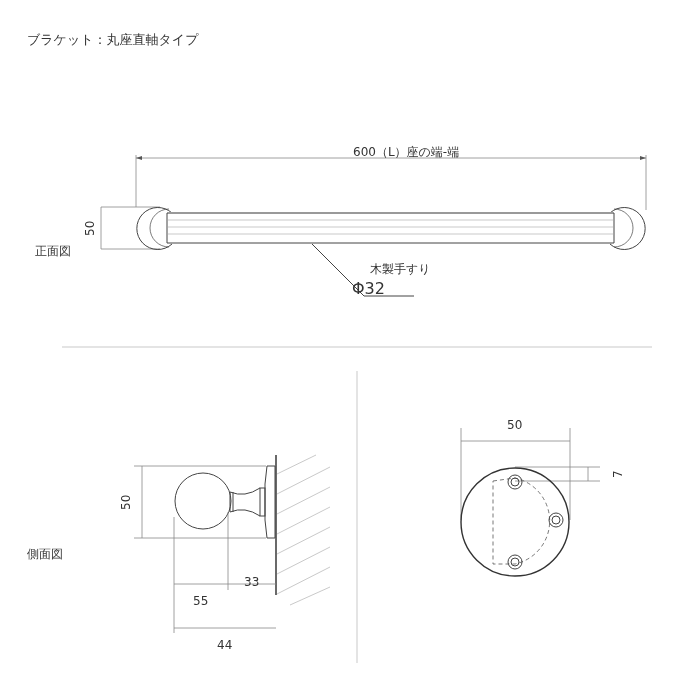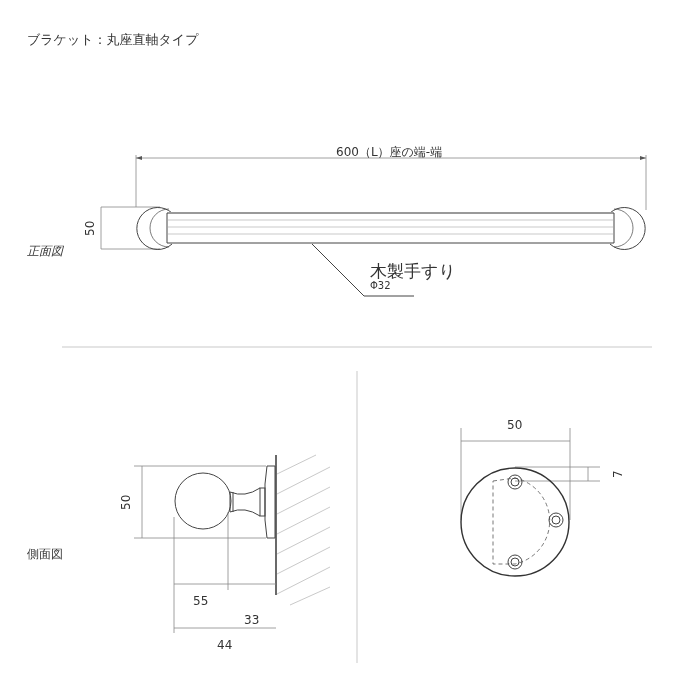--- a/index.html
+++ b/index.html
@@ -105,26 +105,26 @@
       <circle class="ln" cx="556" cy="520" r="7"></circle>
         <circle class="ln" cx="556" cy="520" r="4"></circle>
     </g>
     <g>
       <circle class="ln" cx="515" cy="562" r="7"></circle>
         <circle class="ln" cx="515" cy="562" r="4"></circle>
     </g>
   </g>
 </svg>
 
-<div class="lbl" style="left:336px; top:146px;">600（L）座の端-端</div>
+<div class="lbl" style="left:353px; top:146px;">600（L）座の端-端</div>
 <div class="lbl rot" style="left:84px; top:236px; transform:rotate(-90deg);">50</div>
-<div class="lbl" style="left:27px; top:245px;font-style:italic;">正面図</div>
-<div class="lbl" style="left:370px; top:263px; font-size:17px;">木製手すり</div>
-<div class="lbl" style="left:370px; top:281px; font-size:10px;">Φ32</div>
+<div class="lbl" style="left:35px; top:245px;">正面図</div>
+<div class="lbl" style="left:370px; top:263px; font-size:12px;">木製手すり</div>
+<div class="lbl" style="left:352px; top:281px; font-size:16px;">Φ32</div>
 
 <div class="lbl" style="left:27px; top:548px;">側面図</div>
 <div class="lbl rot" style="left:120px; top:510px; transform:rotate(-90deg);">50</div>
 <div class="lbl" style="left:193px; top:595px;">55</div>
-<div class="lbl" style="left:244px; top:614px;text-align:right;">33</div>
+<div class="lbl" style="left:244px; top:576px;text-align:right;">33</div>
 <div class="lbl" style="left:217px; top:639px;">44</div>
 
 <div class="lbl" style="left:507px; top:419px;">50</div>
 <div class="lbl rot" style="left:612px; top:478px; transform:rotate(-90deg);">7</div>
 
 </body></html>

